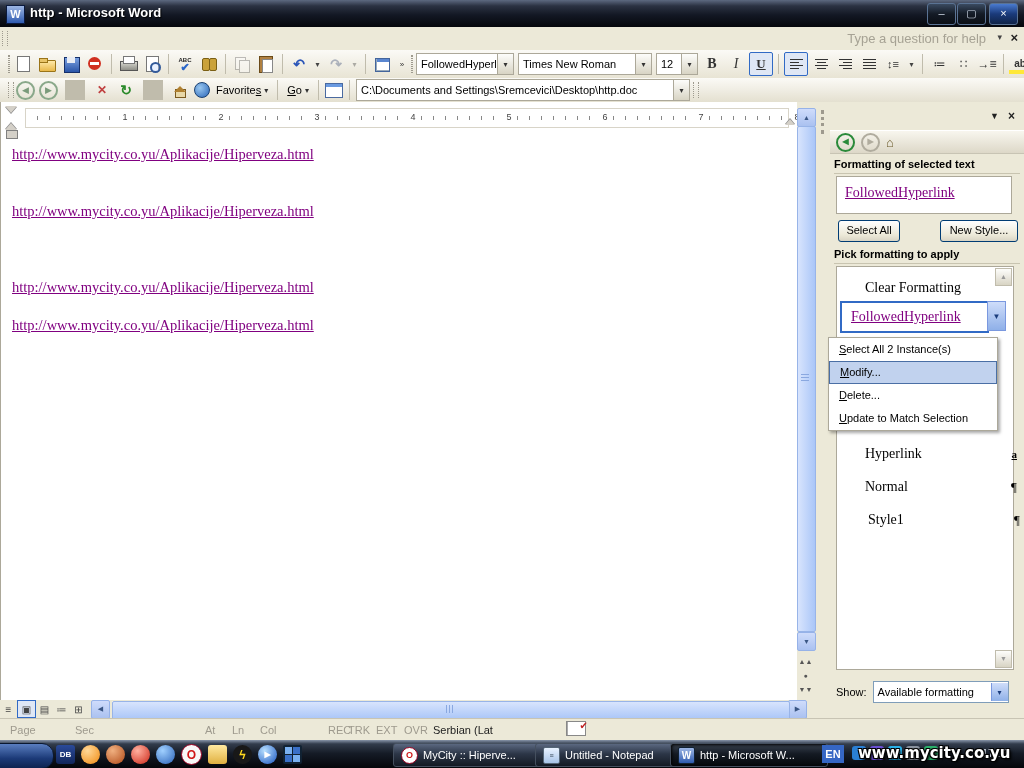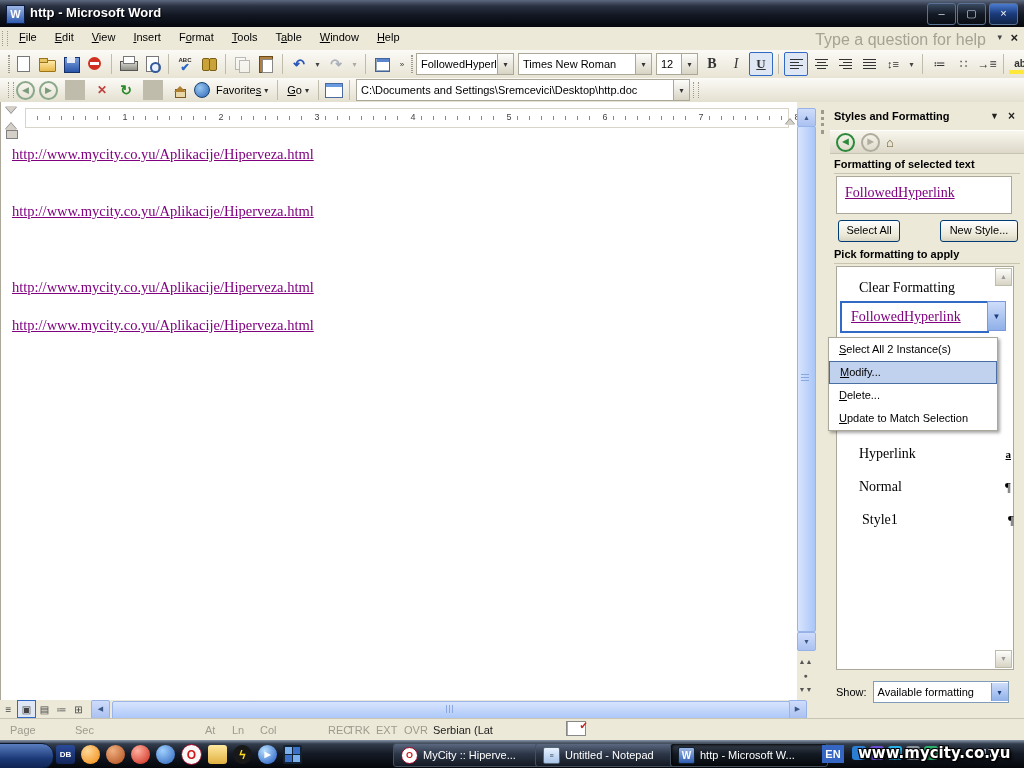--- a/index.html
+++ b/index.html
@@ -16,21 +16,21 @@
   #titlebar .ttext{left:30px;top:5px;color:#fff;font-weight:bold;font-size:13px;text-shadow:1px 1px 1px #000;}
   .tbtnwin{top:3px;width:27px;height:20px;border:1px solid #5a7394;border-radius:3px;
     background:linear-gradient(180deg,#3a4a60,#141b26 50%,#0a0e15);color:#cfd8e6;text-align:center;line-height:18px;font-size:11px;}
   #btn-close{background:linear-gradient(180deg,#4a7bd0,#1a3a7a 50%,#102448);color:#fff;}
 
   
   #menubar{left:0;top:27px;width:1024px;height:23px;background:#ece9d8;border-bottom:1px solid #d8d4c8;}
   .menu-item{display:inline-block;padding:4px 9px 0 9px;height:19px;}
   #menu-items{left:10px;top:0;}
   .grip{width:4px;border-left:1px dotted #9e9a8e;border-right:1px dotted #9e9a8e;}
-  #helpbox{right:38px;top:4px;color:#a6a294;font-size:16px;}
+  #helpbox{right:38px;top:4px;color:#a6a294;font-size:13px;}
   #help-dd{right:22px;top:5px;color:#444;font-size:9px;}
   #doc-close{right:6px;top:3px;font-size:13px;font-weight:bold;color:#222;}
 
   
   #stdbar{left:0;top:50px;width:1024px;height:28px;background:linear-gradient(180deg,#fbfaf6,#e8e4d4);border-bottom:1px solid #d0ccbc;}
   .tbrow{display:flex;align-items:center;height:28px;gap:2px;padding-left:8px;}
   .tbtn{width:22px;height:22px;display:flex;align-items:center;justify-content:center;
     font-size:13px;color:#333;position:relative;flex:0 0 auto;}
   .tbtn.dis{opacity:.4;filter:grayscale(60%);}
   .sep{width:1px;height:20px;background:#c0bcac;margin:0 3px;flex:0 0 auto;}
@@ -165,21 +165,21 @@
   #tp-selbox{left:6px;top:74px;width:174px;height:36px;background:#fff;border:1px solid #aca899;}
   #tp-selbox .styletext{margin:8px 0 0 8px;font-family:"Liberation Serif",serif;font-size:14px;color:#800080;text-decoration:underline;display:inline-block;}
   .xpbtn{position:absolute;top:118px;height:20px;border:1px solid #003c74;border-radius:3px;
     background:linear-gradient(180deg,#fefefe,#ece9d8 70%,#d8d4c4);font-size:11px;text-align:center;line-height:18px;}
   #btn-selectall{left:8px;width:60px;}
   #btn-newstyle{left:78px;width:76px;margin-left:32px;}
   #tp-h2{left:4px;top:146px;width:186px;}
   #tp-list{left:6px;top:164px;width:176px;height:402px;background:#fff;border:1px solid #aca899;}
   .lscroll{position:absolute;right:1px;width:15px;height:16px;background:linear-gradient(#fdfdfb,#d8d4c4);border:1px solid #c0bcac;
     text-align:center;font-size:7px;color:#999;line-height:15px;}
-  .psl-item{position:absolute;left:13px;width:158px;height:26px;font-family:"Liberation Serif",serif;font-size:14px;
+  .psl-item{position:absolute;left:19px;width:158px;height:26px;font-family:"Liberation Serif",serif;font-size:14px;
     display:flex;align-items:center;padding-left:9px;}
   .psl-item .marker{position:absolute;right:6px;font-size:13px;}
   .psl-item.s-clear{top:8px;}
   .psl-item.s-followed{top:34px;left:3px;width:136px;height:28px;border:2px solid #316ac5;color:#800080;}
   .psl-item.s-followed .lbl{text-decoration:underline;}
   .psl-item.s-hyperlink{top:174px;text-align:right;} .psl-item.s-normal{top:207px;} .psl-item.s-style1{top:240px;padding-left:12px;}
   .psl-item.s-hyperlink .marker{font-size:11px;font-weight:bold;text-decoration:underline;}
   .psl-item .dd2{display:none;}
   .psl-item.selected .dd2{display:flex;position:absolute;right:-19px;top:-2px;width:17px;height:28px;
     background:linear-gradient(180deg,#cfddfa,#8fb0e8);border:1px solid #7a98df;align-items:center;justify-content:center;
@@ -244,23 +244,20 @@
   <div id="titlebar" class="abs">
     <div class="wicon abs">W</div>
     <div class="ttext abs">http - Microsoft Word</div>
     <div class="tbtnwin abs" style="right:68px;">–</div>
     <div class="tbtnwin abs" style="right:38px;">▢</div>
     <div class="tbtnwin abs" id="btn-close" style="right:6px;">×</div>
   </div>
 
   <div id="menubar" class="abs">
     <div class="abs grip" style="left:2px;top:4px;height:15px;"></div>
-    <div id="menu-items" class="abs">
-      
-    <span class="menu-item"><u>F</u>ile</span><span class="menu-item"><u>E</u>dit</span><span class="menu-item"><u>V</u>iew</span><span class="menu-item"><u>I</u>nsert</span><span class="menu-item">F<u>o</u>rmat</span><span class="menu-item"><u>T</u>ools</span><span class="menu-item">T<u>a</u>ble</span><span class="menu-item"><u>W</u>indow</span><span class="menu-item"><u>H</u>elp</span></div>
     <div id="helpbox" class="abs">Type a question for help</div>
     <div id="help-dd" class="abs">▾</div>
     <div id="doc-close" class="abs">×</div>
   </div>
 
   <div id="stdbar" class="abs">
     <div class="tbrow">
       <div class="grip" style="height:18px;"></div>
 
       <span style="display:flex;gap:2px;align-items:center;">
@@ -397,21 +394,20 @@
       <div class="browse abs" style="top:560px;">●</div>
       <div class="browse abs" style="top:574px;">▼▼</div>
     </div>
 
     <div id="panediv" class="abs">
       <div class="dots abs"></div>
     </div>
   </div>
 
   <div id="taskpane" class="abs">
-    <div id="tp-title" class="abs">Styles and Formatting</div>
     <div id="tp-dd" class="abs">▼</div>
     <div id="tp-close" class="abs">×</div>
     <div id="tp-nav" class="abs">
       <span class="nav-circ">◀</span>
       <span class="nav-circ dis">▶</span>
       <span class="nav-home">⌂</span>
     </div>
     <div id="tp-h1" class="abs tp-heading">Formatting of selected text</div>
     <div id="tp-selbox" class="abs">
       <span class="styletext">FollowedHyperlink</span>

